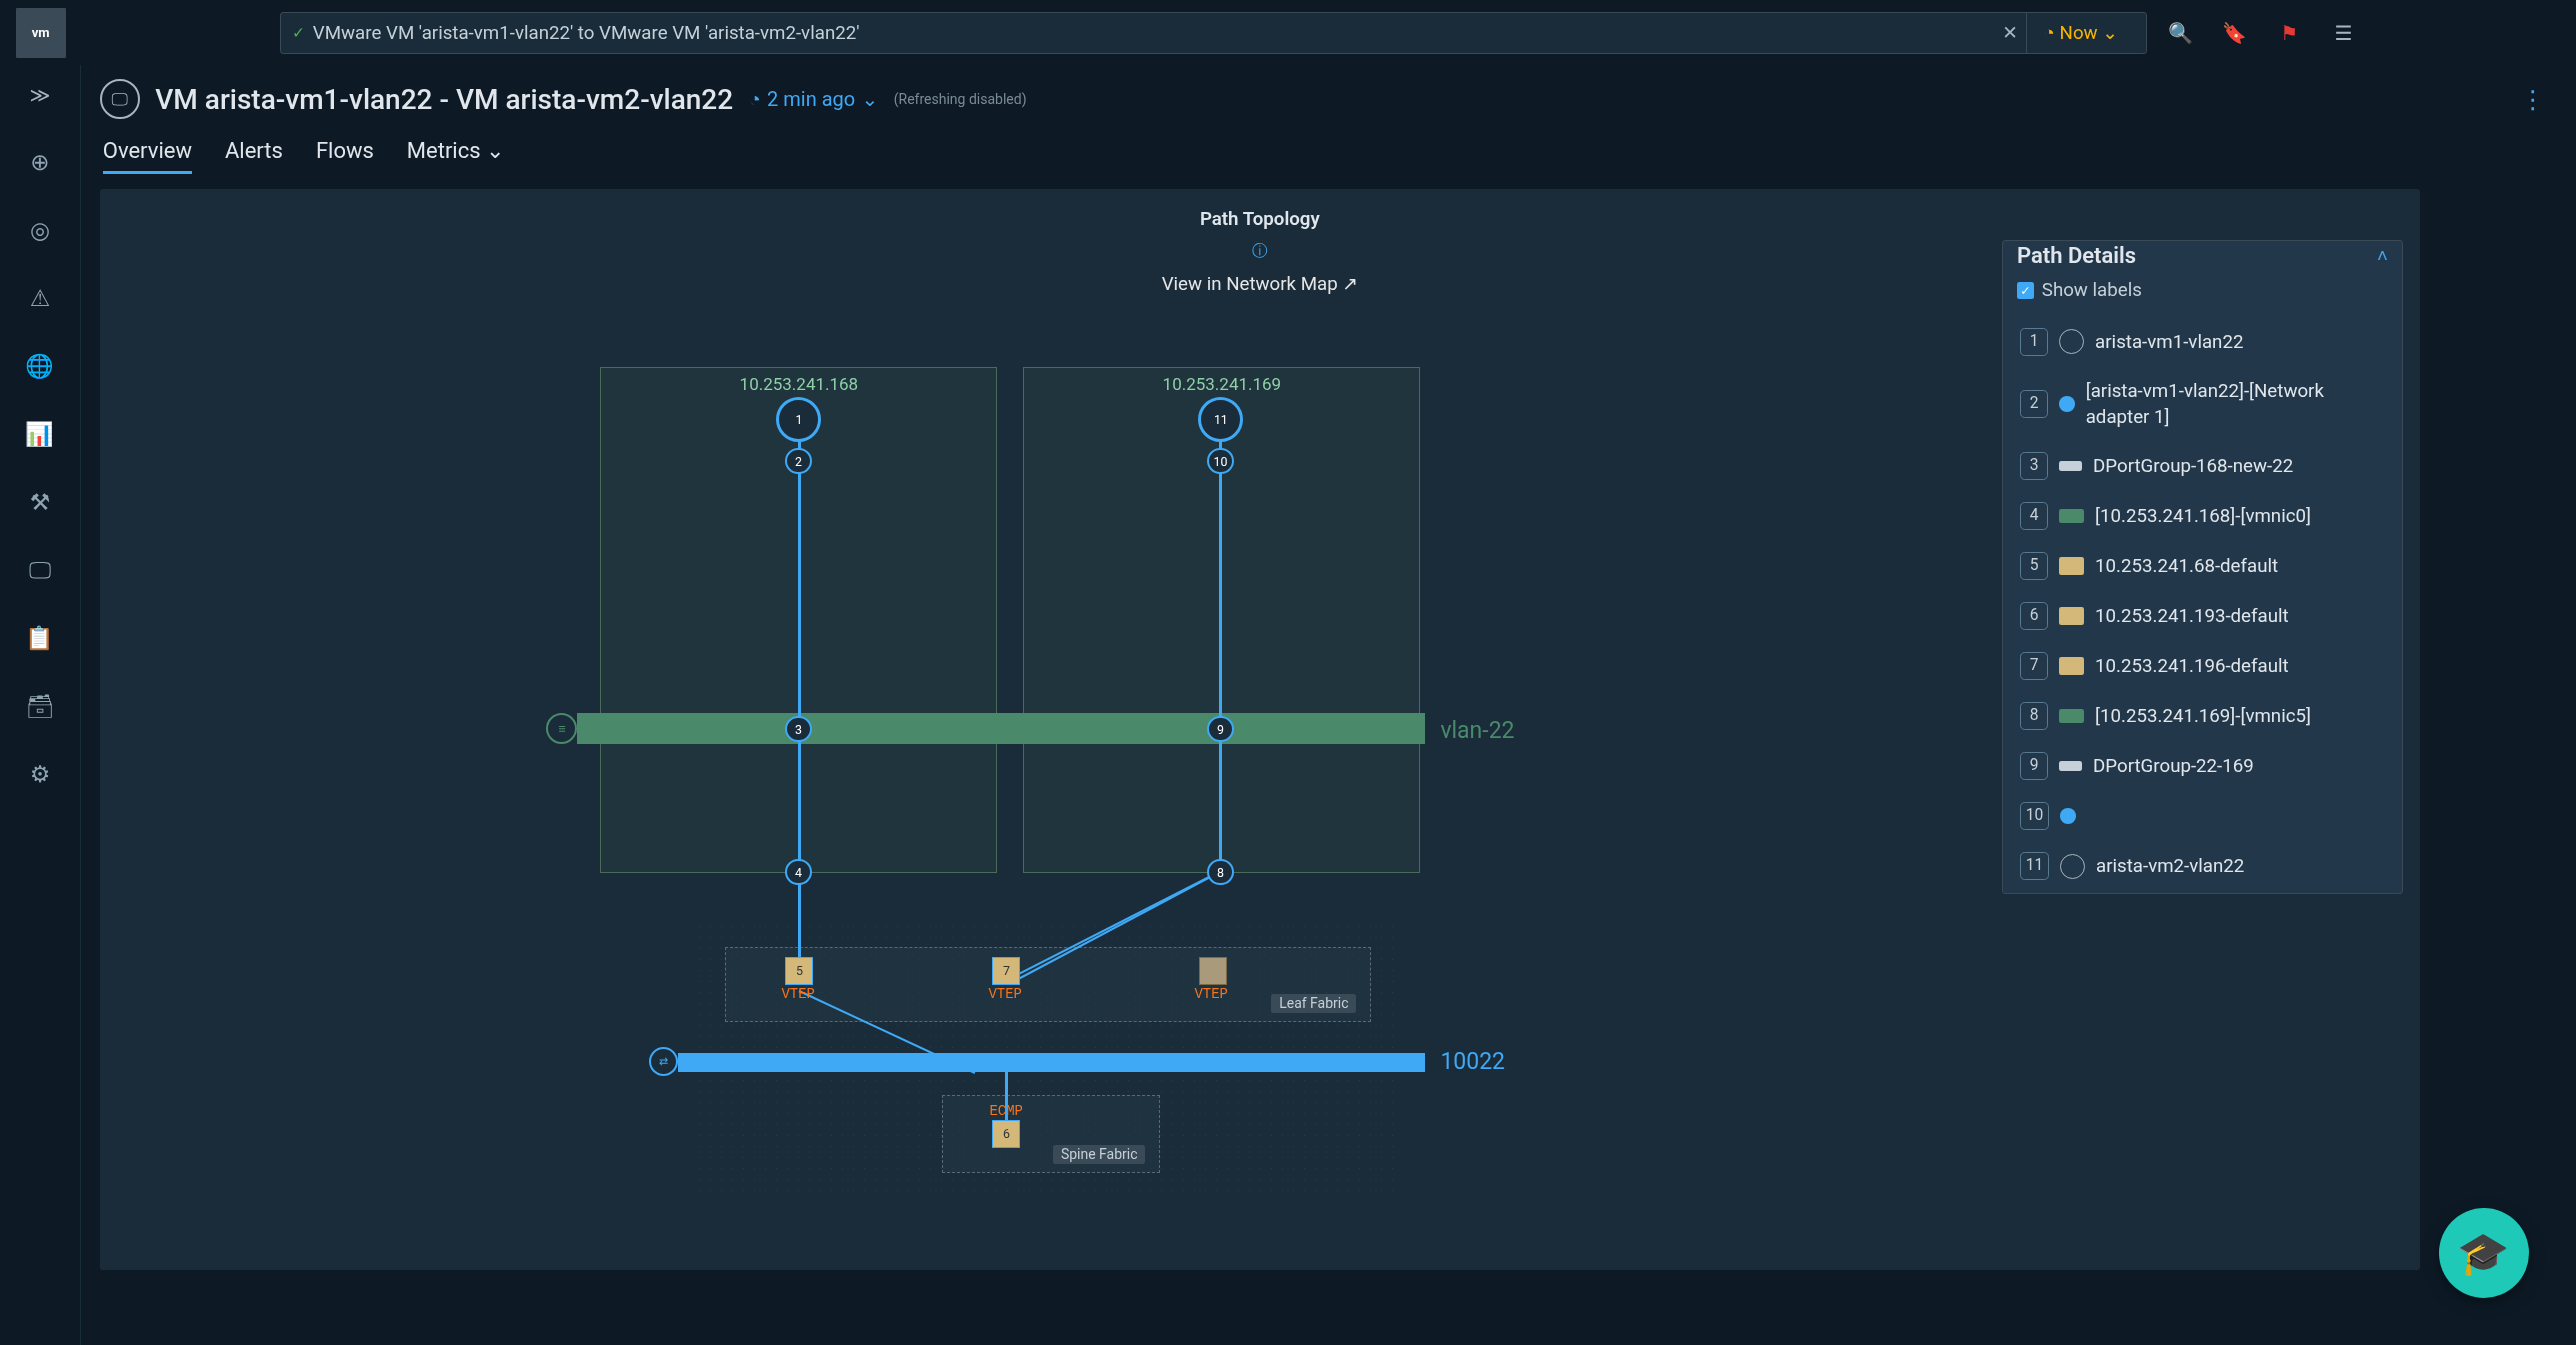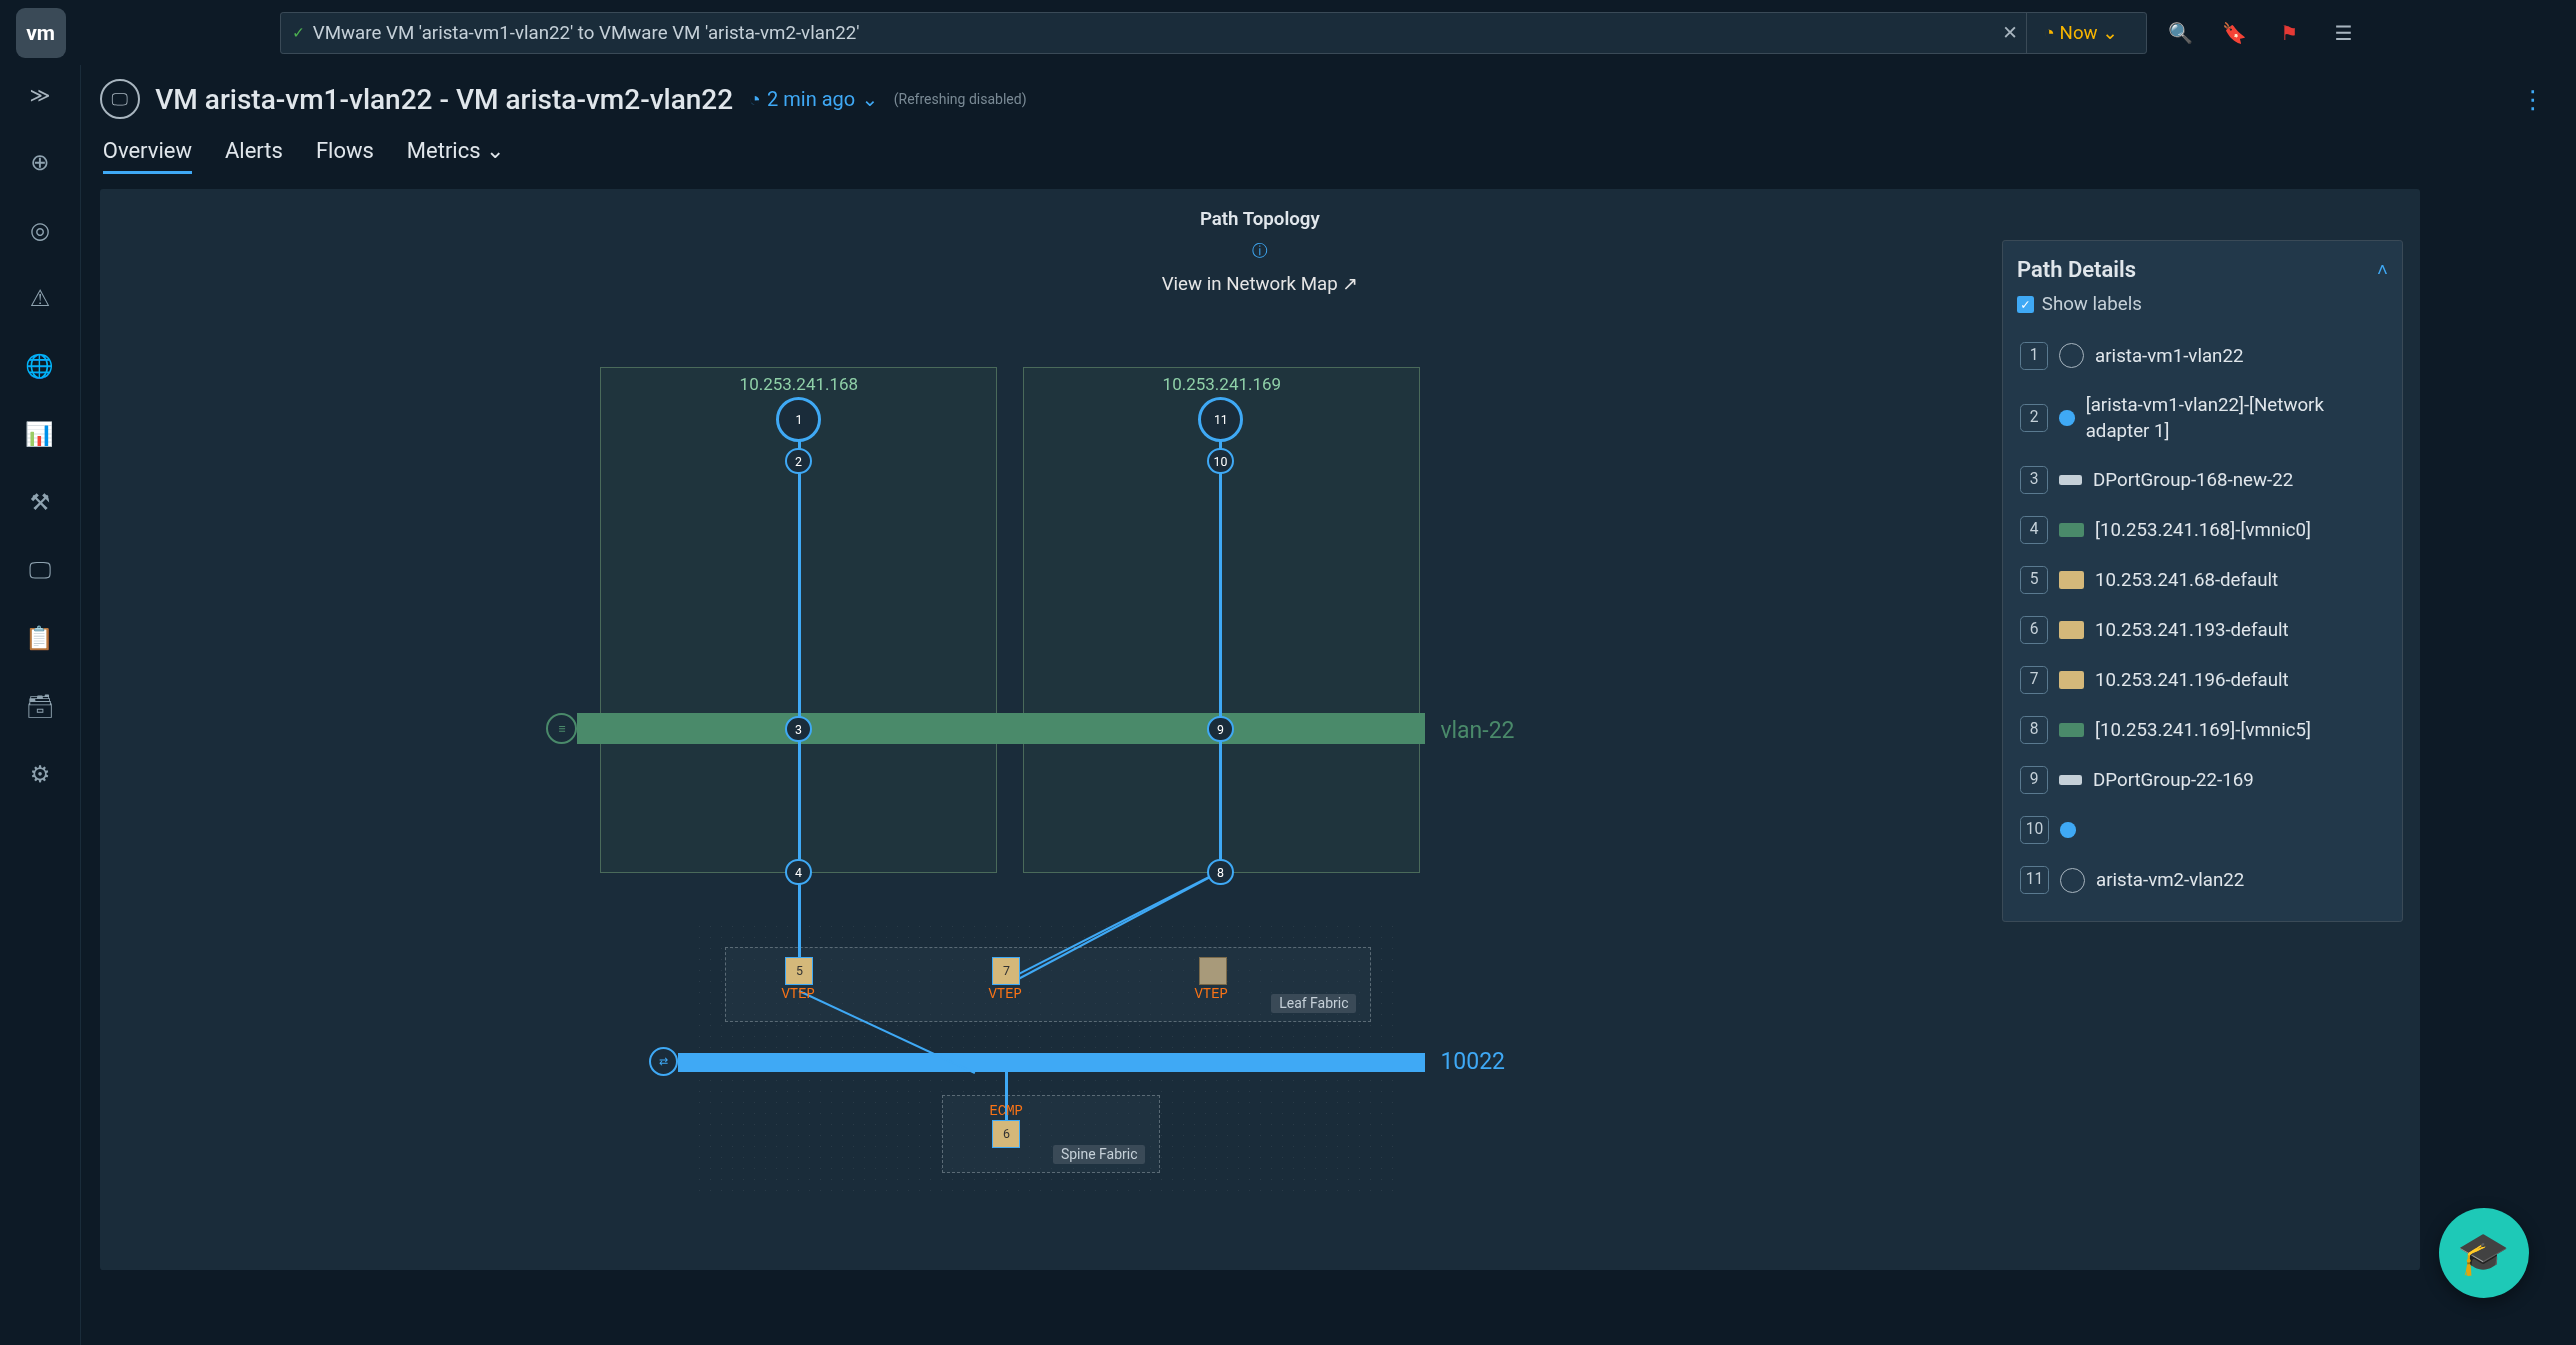--- a/index.html
+++ b/index.html
@@ -1,19 +1,19 @@
 <!DOCTYPE html>
 <html style="font-size:12.4px"><head>
 <meta charset="utf-8">
 <style>
 * { margin: 0; padding: 0; box-sizing: border-box; font-family: -apple-system, BlinkMacSystemFont, "Segoe UI", Roboto, sans-serif; }
 body { background: #0d1a26; color: #e0e6eb; width: 2576px; height: 1346px; overflow: hidden; }
 
 .topbar { height: 65px; display: flex; align-items: center; padding: 0 15.6px; gap: 12.4px; background: #0d1a26; }
-.logo { width: 50px; height: 50px; background: #3a4a57; display: flex; align-items: center; justify-content: center; font-size: 21px; font-weight: bold; color: #fff; border-radius: 9px; }
+.logo { width: 50px; height: 50px; background: #3a4a57; display: flex; align-items: center; justify-content: center; font-size: 13px; font-weight: bold; color: #fff; border-radius: 1px; }
 .search-wrap { flex: 0 0 auto; width: 1867px; display: flex; align-items: center; background: #1a2c3a; border: 0.8px solid #3a4a57; border-radius: 3.1px; height: 42px; padding: 0 11px; margin-left: 202px; }
 .search-check { color: #4caf50; font-size: 15.6px; margin-right: 7.8px; }
 .search-text { flex: 1; color: #c5d0d8; font-size: 18.7px; }
 .search-close { color: #a8b5bf; font-size: 18.7px; cursor: pointer; padding: 0 7.8px; }
 .now-btn { border-left: 0.8px solid #3a4a57; padding: 0 17px; height: 100%; display: flex; align-items: center; color: #f7b500; font-size: 18.7px; gap: 4.7px; }
 .top-icon { width: 42px; height: 42px; display: flex; align-items: center; justify-content: center; color: #a8b5bf; font-size: 20px; }
 .flag-icon { color: #e53935; }
 
 .layout { display: flex; height: calc(100% - 65px); }
 .sidebar { width: 81px; background: #0d1a26; border-right: 0.8px solid #1a2c3a; display: flex; flex-direction: column; align-items: center; padding-top: 11px; gap: 31px; }
@@ -60,21 +60,21 @@
 .dotted-bg { position: absolute; left: 576px; top: 577px; width: 708px; height: 280px; background-image: radial-gradient(#3a4a57 0.8px, transparent 0.8px); background-size: 11px 11px; opacity: 0.5; }
 
 .node { position: absolute; width: 26.4px; height: 26.4px; border: 2.3px solid #3fa9f5; border-radius: 50%; background: #1a2c3a; display: flex; align-items: center; justify-content: center; font-size: 12.4px; color: #fff; z-index: 5; }
 .node.big { width: 45px; height: 45px; border-width: 3.1px; }
 .node-sq { position: absolute; width: 28px; height: 28px; background: #d4b87a; border: 1.6px solid #3fa9f5; z-index: 5; display: flex; align-items: center; justify-content: center; font-size: 12.4px; color: #333; }
 .vtep-lbl { position: absolute; font-size: 14px; color: #f97316; z-index: 5; font-family: Liberation Mono, monospace; }
 
 .edge { position: absolute; background: #3fa9f5; z-index: 2; }
 .edge.v { width: 2.3px; }
 
-.details { position: absolute; right: 17px; top: 51px; width: 401px; background: #22384a; border: 0.8px solid #3a4a57; border-radius: 3.1px; padding: 16px 14px; }
+.details { position: absolute; right: 17px; top: 51px; width: 401px; background: #22384a; border: 0.8px solid #3a4a57; border-radius: 3.1px; padding: 2px 14px; }
 .details-head { display: flex; align-items: center; margin-bottom: 11px; }
 .details-title { font-size: 22px; font-weight: 600; }
 .details-caret { margin-left: auto; color: #3fa9f5; font-size: 18.7px; }
 .show-labels { display: flex; align-items: center; gap: 7.8px; font-size: 18.7px; margin-bottom: 15.6px; color: #c5d0d8; }
 .chk { width: 17px; height: 17px; background: #3fa9f5; border-radius: 2.3px; display: inline-flex; align-items: center; justify-content: center; color: #fff; font-size: 12.4px; }
 .detail-row { display: flex; align-items: center; gap: 11px; padding: 11px 3.1px; font-size: 18.7px; line-height: 1.4; color: #e0e6eb; }
 .num-badge { min-width: 28px; height: 28px; border: 0.8px solid #5a7a90; border-radius: 4.7px; display: flex; align-items: center; justify-content: center; font-size: 15.6px; color: #c5d0d8; padding: 0 4.7px; }
 .type-ico { width: 26.4px; height: 18.7px; display: inline-flex; align-items: center; justify-content: center; font-size: 15.6px; }
 .type-monitor { border: 1.6px solid #a8b5bf; border-radius: 50%; width: 25px; height: 25px; }
 .type-dot { width: 15.6px; height: 15.6px; border-radius: 50%; background: #3fa9f5; }

